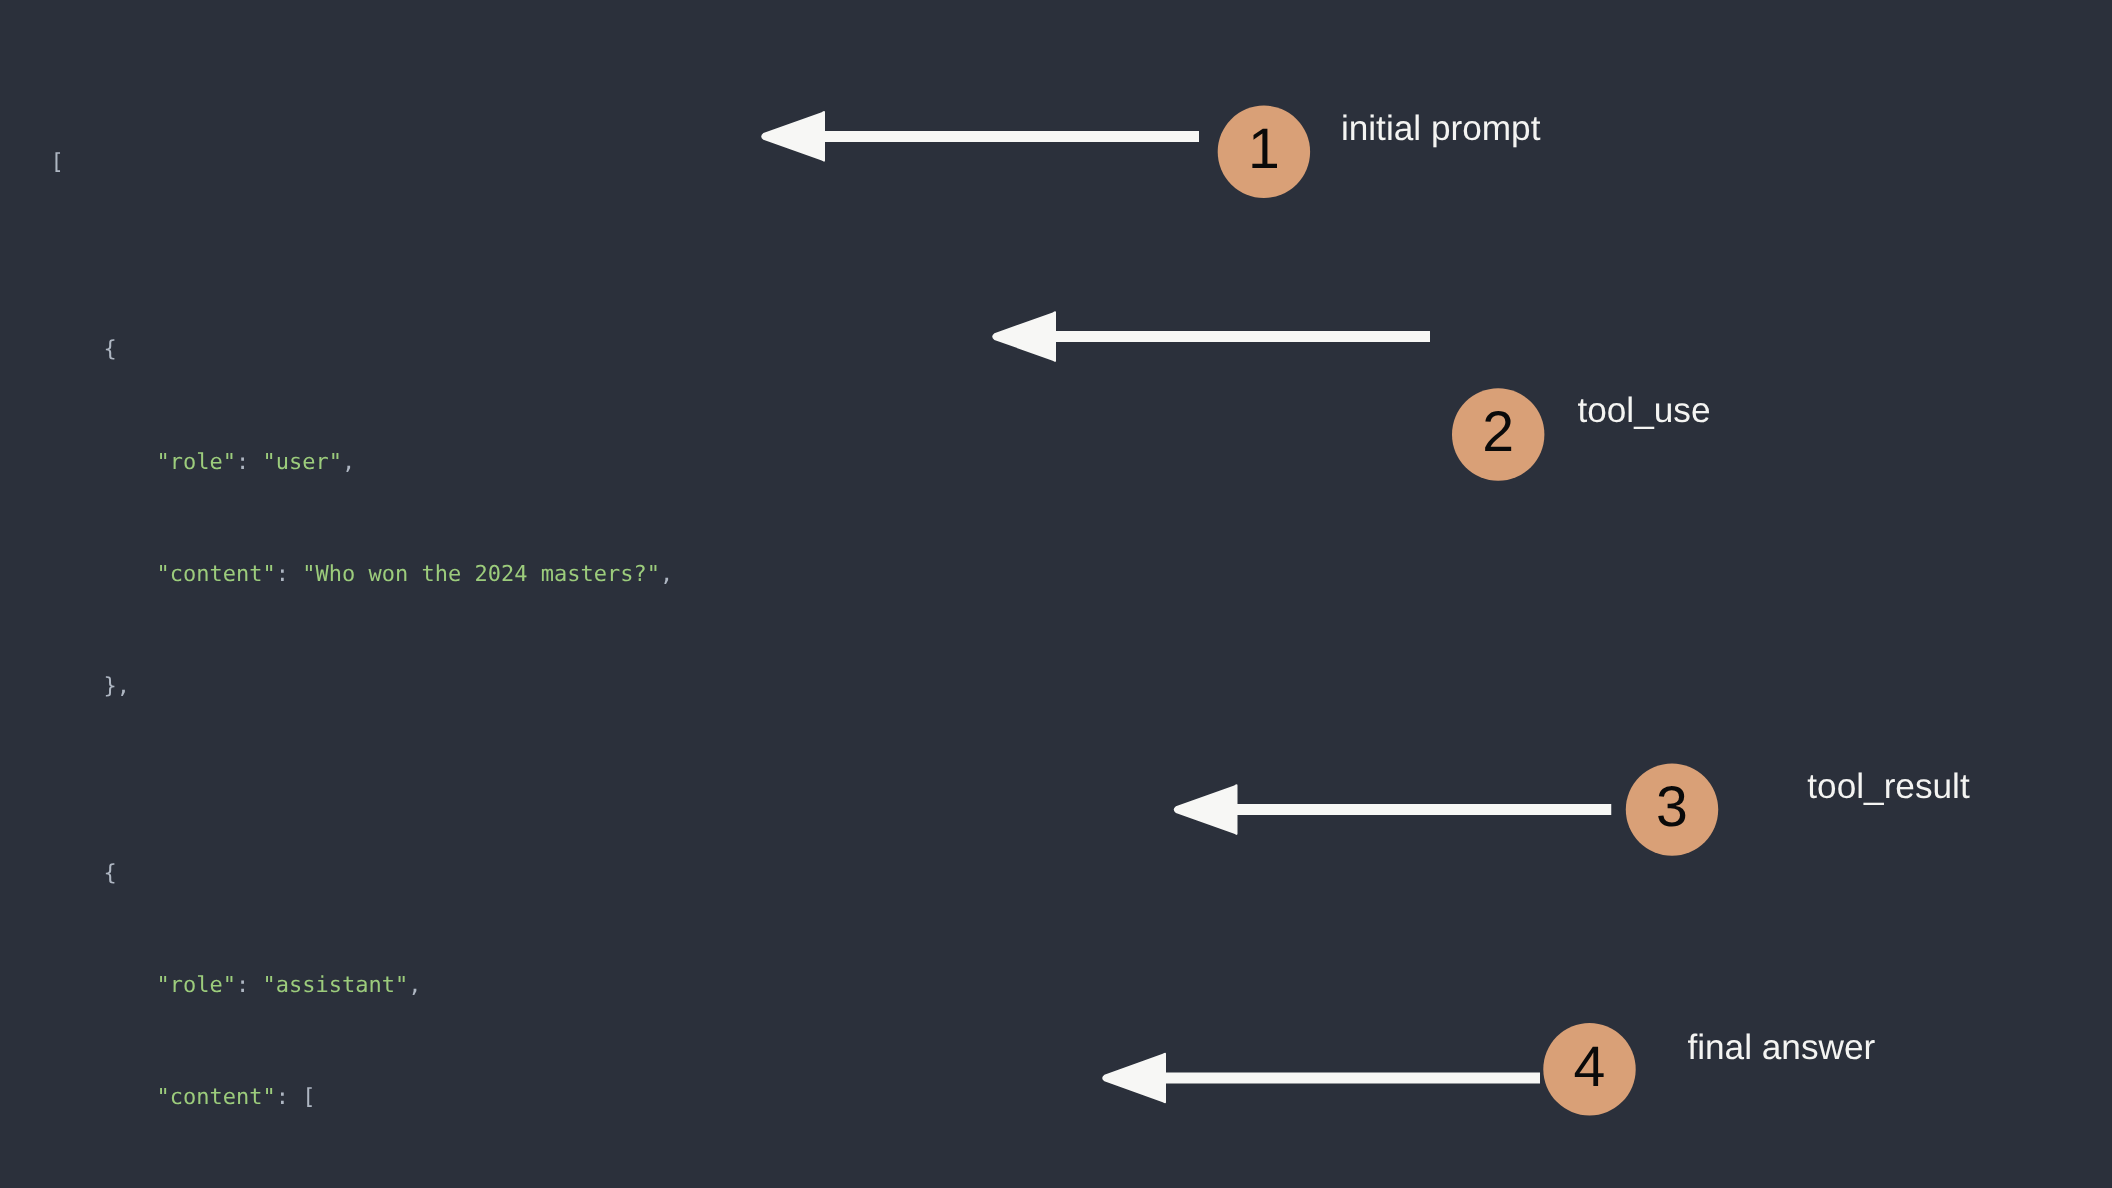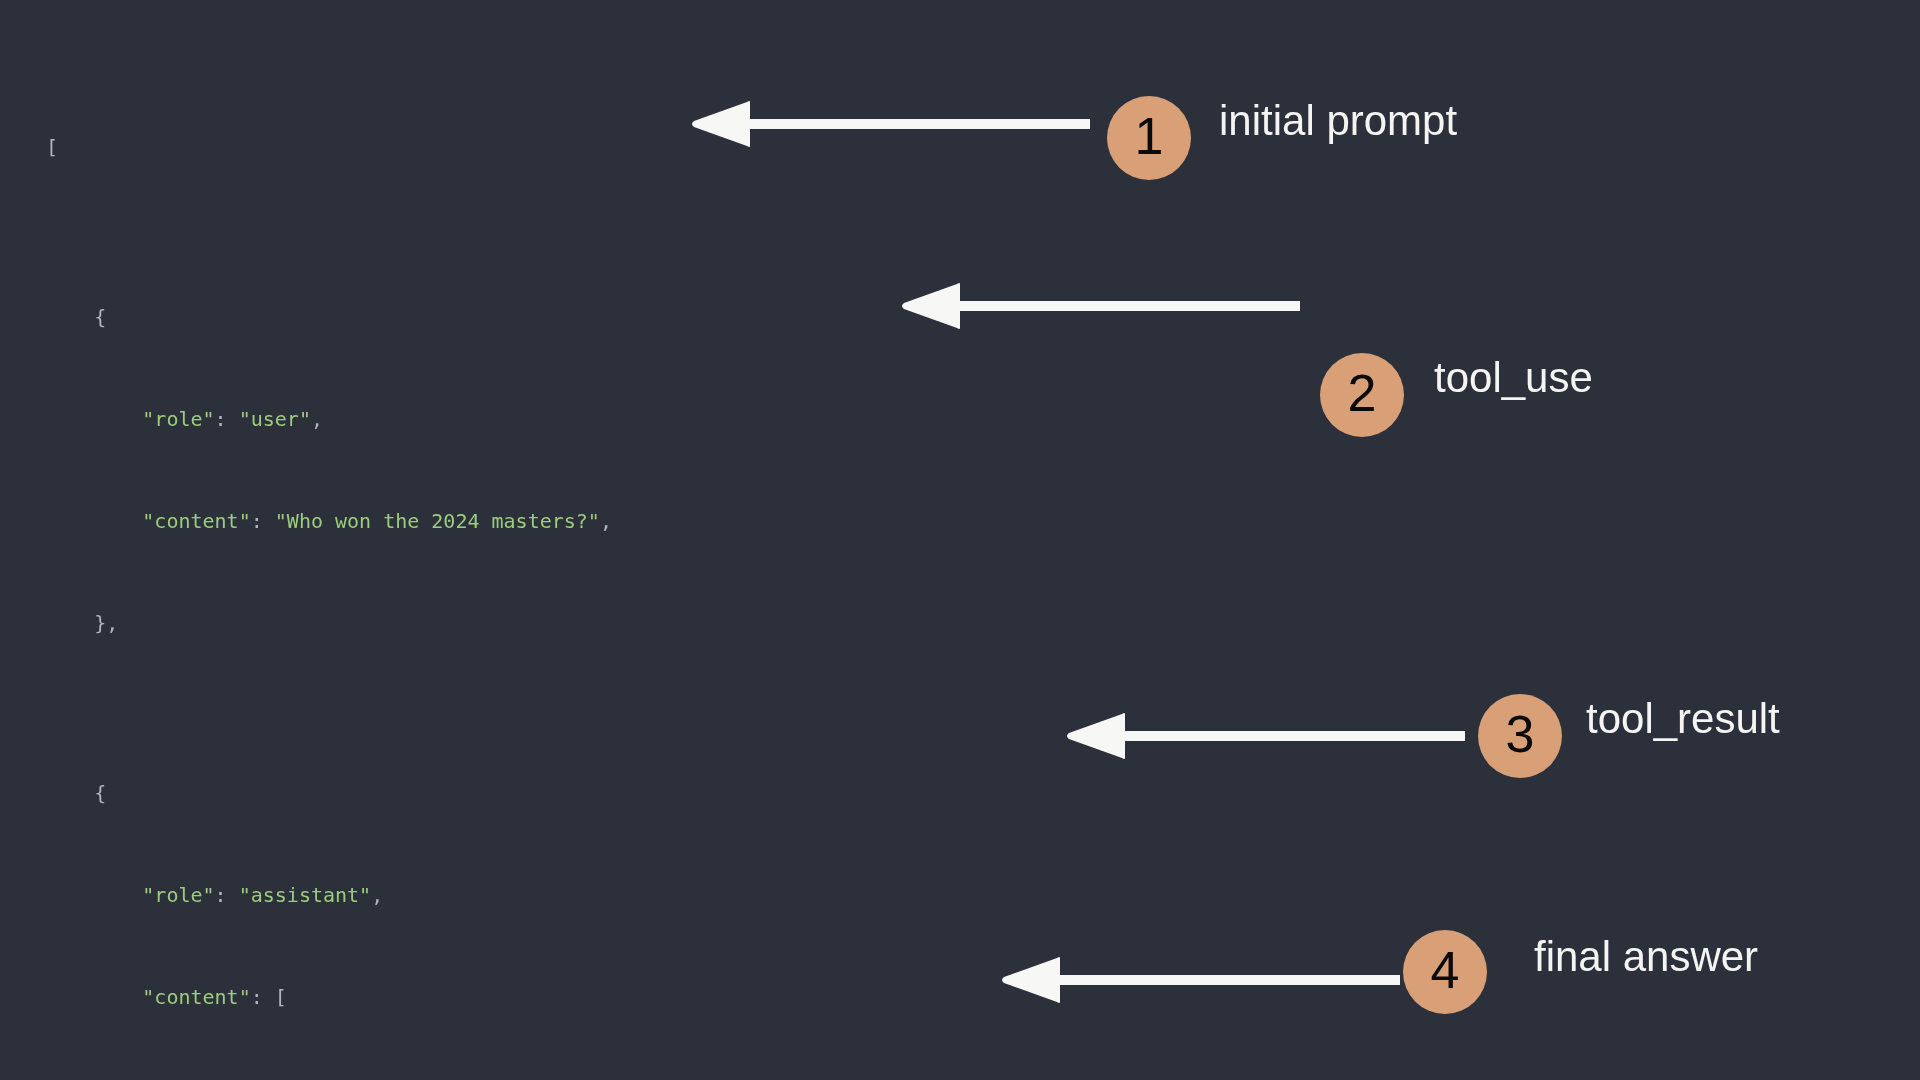--- a/index.html
+++ b/index.html
@@ -48,21 +48,21 @@
     justify-content: center;
     line-height: 1;
     box-sizing: border-box;
   }
   .badge-num { transform: translateY(-2px); }
 
   .anno-label {
     position: absolute;
     color: #f4f4f2;
     font-family: "Liberation Sans", sans-serif;
-    font-size: 42px;
+    font-size: 32px;
     font-weight: 400;
     white-space: nowrap;
     line-height: 1;
   }
 
   
   .arrow { position: absolute; }
   .arrow svg { display: block; }
 </style>
 </head>
@@ -144,20 +144,20 @@
   <div class="anno-label" style="left:1219px; top:100px;">initial prompt</div>
 
   <div class="badge" style="left:1320px; top:353px;">
     <span class="badge-num">2</span>
   </div>
   <div class="anno-label" style="left:1434px; top:357px;">tool_use</div>
 
   <div class="badge" style="left:1478px; top:694px;">
     <span class="badge-num">3</span>
   </div>
-  <div class="anno-label" style="left:1586px; top:698px;">tool_result</div>
+  <div class="anno-label" style="left:1643px; top:698px;">tool_result</div>
 
   <div class="badge" style="left:1403px; top:930px;">
     <span class="badge-num">4</span>
   </div>
   <div class="anno-label" style="left:1521px; top:936px;margin-left:13px;">final answer</div>
 
 </div>
 
 </body></html>

